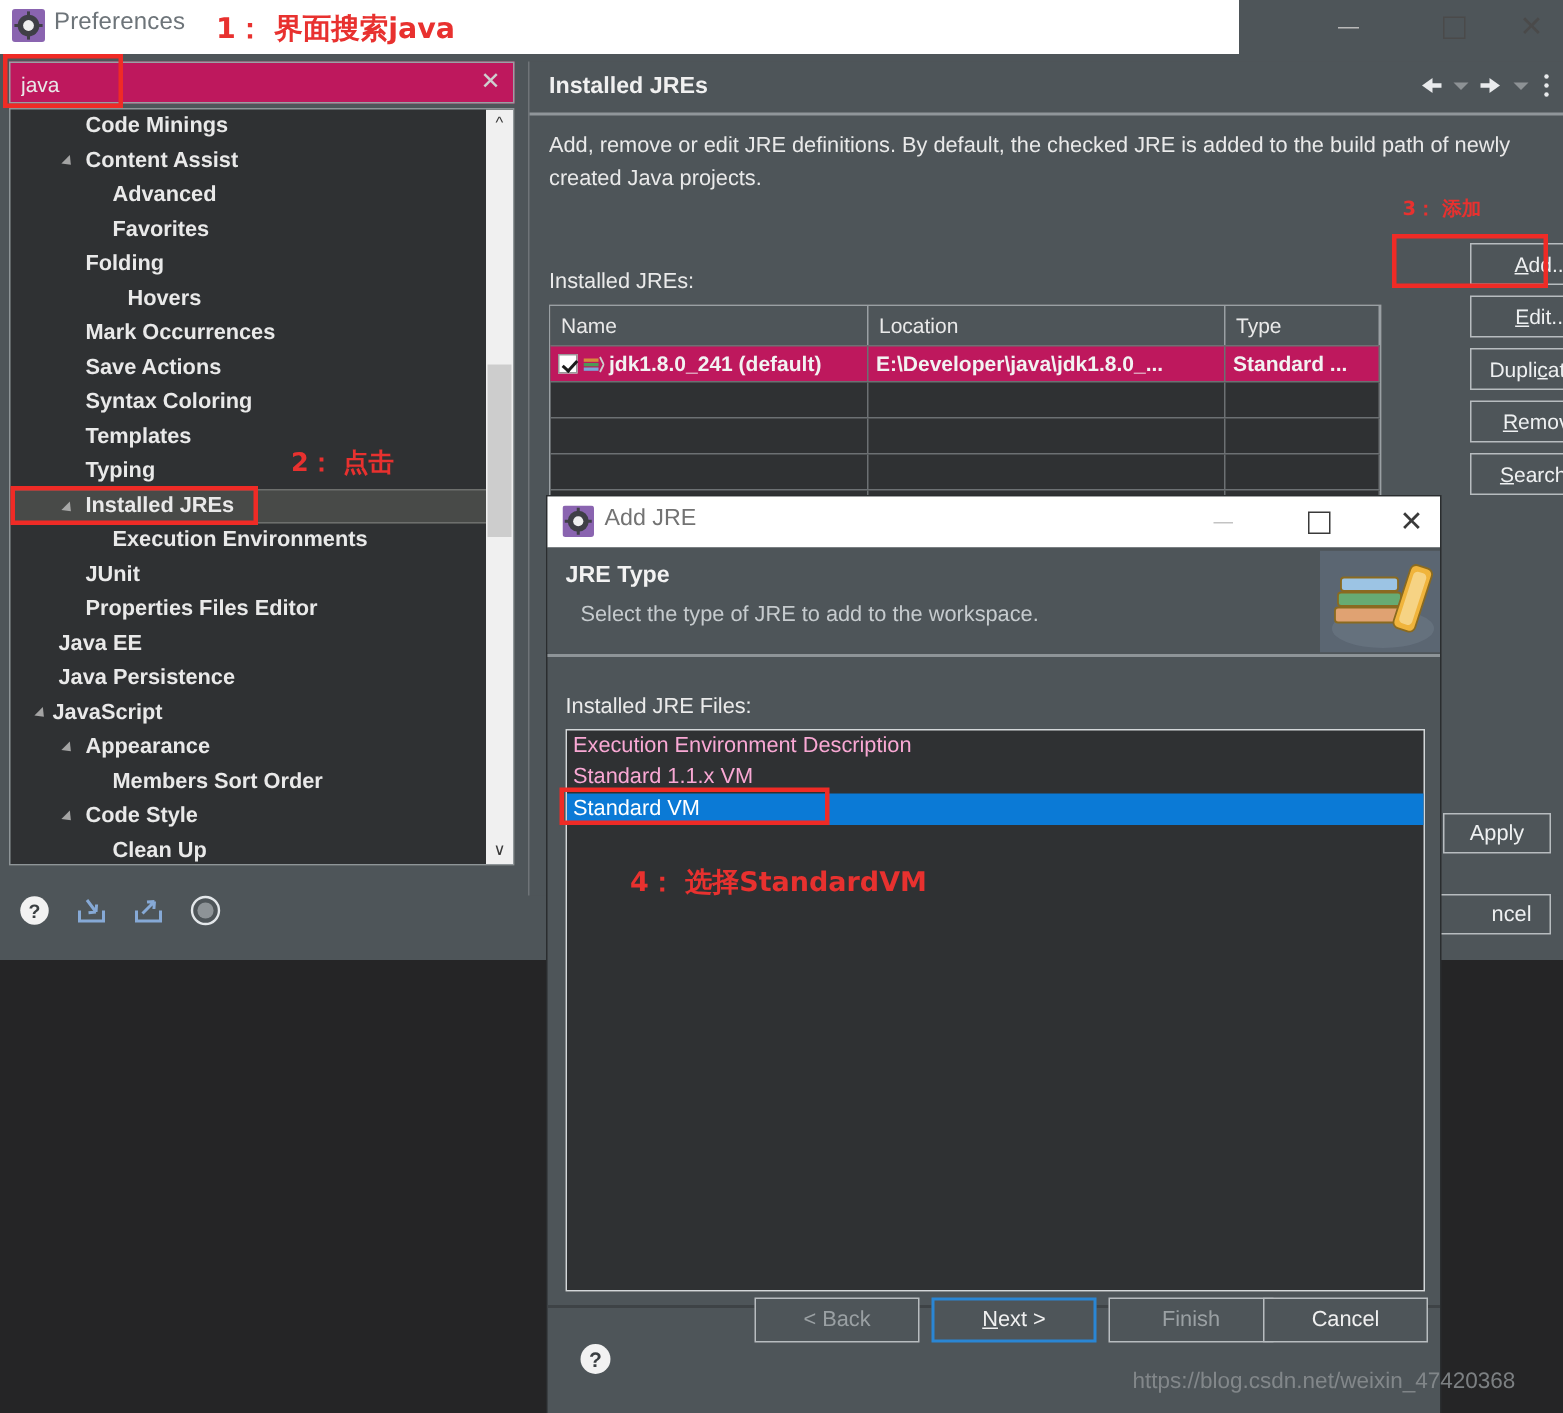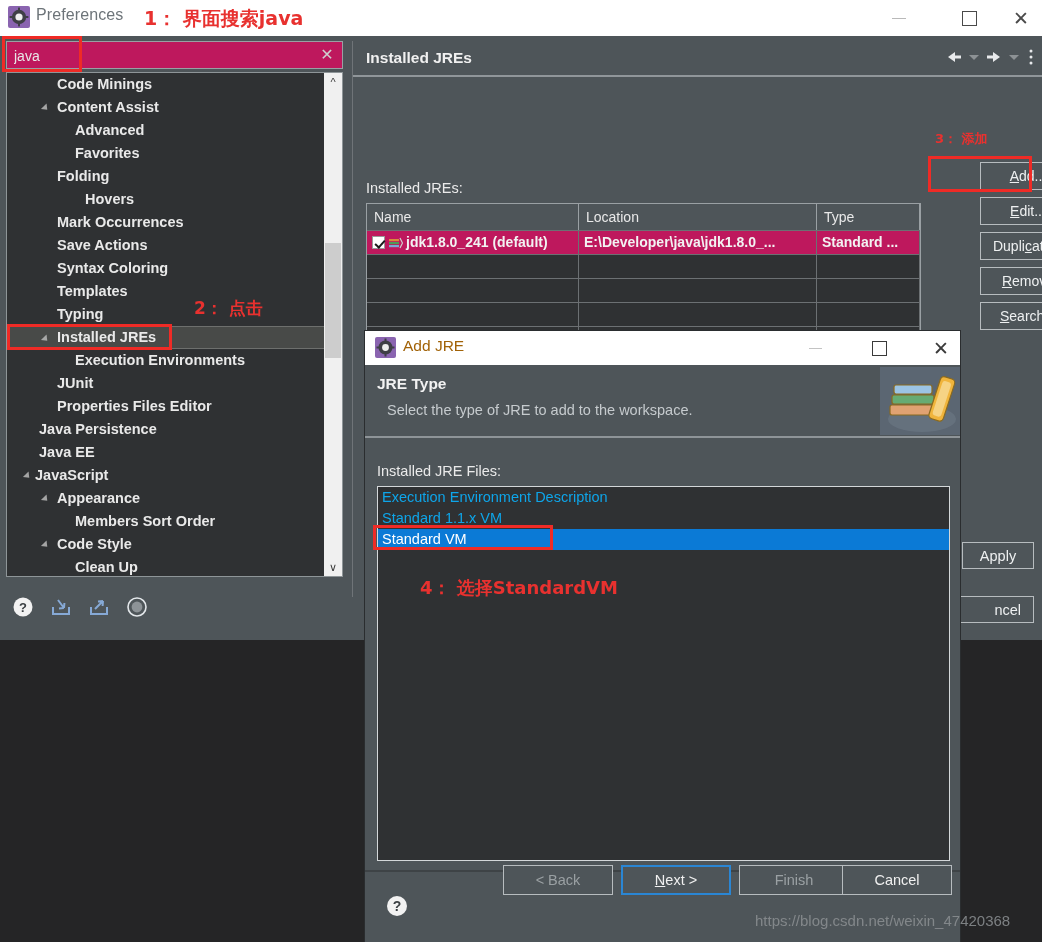--- a/index.html
+++ b/index.html
@@ -10,21 +10,21 @@
     overflow:hidden;position:relative;
     -webkit-font-smoothing:antialiased;
   }
 
   
   #prefs-window{
     position:absolute;left:0;top:0;width:1042px;height:640px;
     background:#4e5559;
   }
   #prefs-titlebar{
-    position:absolute;left:0;top:0;width:1042px;height:36px;
+    position:absolute;left:0;top:0;width:826px;height:36px;
     background:#ffffff;
   }
   #prefs-app-icon{
     position:absolute;left:8px;top:6px;width:22px;height:22px;
   }
   #prefs-title{
     position:absolute;left:36px;top:6px;
     font-size:16px;color:#6d7479;letter-spacing:.1px;
   }
   .wctl{
@@ -203,39 +203,39 @@
 
   
   #addjre{
     position:absolute;left:365px;top:331px;width:595px;height:611px;
     background:#4e5559;box-shadow:0 0 0 1px #2a2d2f;
   }
   #dlg-title{
     position:absolute;left:0;top:0;width:595px;height:34px;background:#ffffff;
   }
   #dlg-icon{position:absolute;left:10px;top:6px;width:21px;height:21px;}
-  #dlg-title-text{position:absolute;left:38px;top:6px;font-size:15.5px;color:#a16207;}
+  #dlg-title-text{position:absolute;left:38px;top:6px;font-size:15.5px;color:#737373;}
   .dwctl{position:absolute;top:0;height:34px;width:44px;display:flex;align-items:center;justify-content:center;}
   #dlg-min{left:428px;} #dlg-max{left:492px;} #dlg-close{left:554px;}
   #dlg-min .min-bar{width:13px;height:1px;background:#c3c3c3;}
   #dlg-max .max-box{width:13px;height:13px;border:1.5px solid #3a3a3a;}
   #dlg-close .x-glyph{font-size:19px;color:#3a3a3a;font-weight:300;line-height:19px;}
 
   #dlg-banner{position:absolute;left:0;top:34px;width:595px;height:70px;background:#4e5559;}
   #dlg-h1{position:absolute;left:12px;top:10px;font-size:15.5px;font-weight:700;color:#f2f2f2;}
   #dlg-sub{position:absolute;left:22px;top:37px;font-size:14.5px;color:#c6cbce;}
   #dlg-banner-img{position:absolute;right:0;top:2px;width:80px;height:68px;}
   #dlg-sep{position:absolute;left:0;top:105px;width:595px;height:2px;background:#8e9498;}
 
   #types-label{position:absolute;left:12px;top:132px;font-size:14.5px;color:#eaeaea;}
   #types-list{
     position:absolute;left:12px;top:155px;width:573px;height:375px;
     background:#2f3133;border:1px solid #d3d7d9;box-sizing:border-box;
   }
-  .type-item{height:21px;line-height:21px;font-size:14.5px;color:#0ea5e9;padding-left:4px;}
+  .type-item{height:21px;line-height:21px;font-size:14.5px;color:#f9a8d4;padding-left:4px;}
   .type-item.selected{background:#0b7ad6;color:#ffffff;}
   #std-redbox{
     position:absolute;left:8px;top:194px;width:180px;height:25px;
     border:3px solid #ef2b26;box-sizing:border-box;pointer-events:none;
   }
   #anno-4{
     position:absolute;left:55px;top:245px;
     color:#e8312f;font-size:18px;font-weight:700;
     font-family:"DejaVu Sans","Liberation Sans",sans-serif;
   }
@@ -314,22 +314,22 @@
         <div class="tree-row"><span style="margin-left: 50px;">Save Actions</span></div>
         <div class="tree-row"><span style="margin-left: 50px;">Syntax Coloring</span></div>
         <div class="tree-row"><span style="margin-left: 50px;">Templates</span></div>
         <div class="tree-row"><span style="margin-left: 50px;">Typing</span></div>
         <div class="tree-row sel"><span class="tw" style="left: 32px;">
             <i></i>
           </span><span style="margin-left: 50px;">Installed JREs</span></div>
         <div class="tree-row"><span style="margin-left: 68px;">Execution Environments</span></div>
         <div class="tree-row"><span style="margin-left: 50px;">JUnit</span></div>
         <div class="tree-row"><span style="margin-left: 50px;">Properties Files Editor</span></div>
+        <div class="tree-row"><span style="margin-left: 32px;">Java EE</span></div>
         <div class="tree-row"><span style="margin-left: 32px;">Java Persistence</span></div>
-        <div class="tree-row"><span style="margin-left: 32px;">Java EE</span></div>
         <div class="tree-row"><span class="tw" style="left: 14px;">
             <i></i>
           </span><span style="margin-left: 28px;">JavaScript</span></div>
         <div class="tree-row"><span class="tw" style="left: 32px;">
             <i></i>
           </span><span style="margin-left: 50px;">Appearance</span></div>
         <div class="tree-row"><span style="margin-left: 68px;">Members Sort Order</span></div>
         <div class="tree-row"><span class="tw" style="left: 32px;">
             <i></i>
           </span><span style="margin-left: 50px;">Code Style</span></div>
@@ -392,20 +392,21 @@
         <span class="navi" style="margin-left:4px;">
           <svg width="6" height="18" viewBox="0 0 6 18">
               <circle cx="3" cy="3" r="1.5" fill="#e8eaec"></circle>
               <circle cx="3" cy="9" r="1.5" fill="#e8eaec"></circle>
               <circle cx="3" cy="15" r="1.5" fill="#e8eaec"></circle>
             </svg>
         </span>
       </div>
     </div>
 
+    <div id="desc-text">Add, remove or edit JRE definitions. By default, the checked JRE is added to the build path of newly created Java projects.</div>
     <div id="jres-label">Installed JREs:</div>
 
     <div id="jre-table">
       <div class="tbl-head">
         <div class="th c1">Name</div>
         <div class="th c2">Location</div>
         <div class="th c3">Type</div>
       </div>
       <div id="jre-table-body">
           <div class="tbl-row first">

